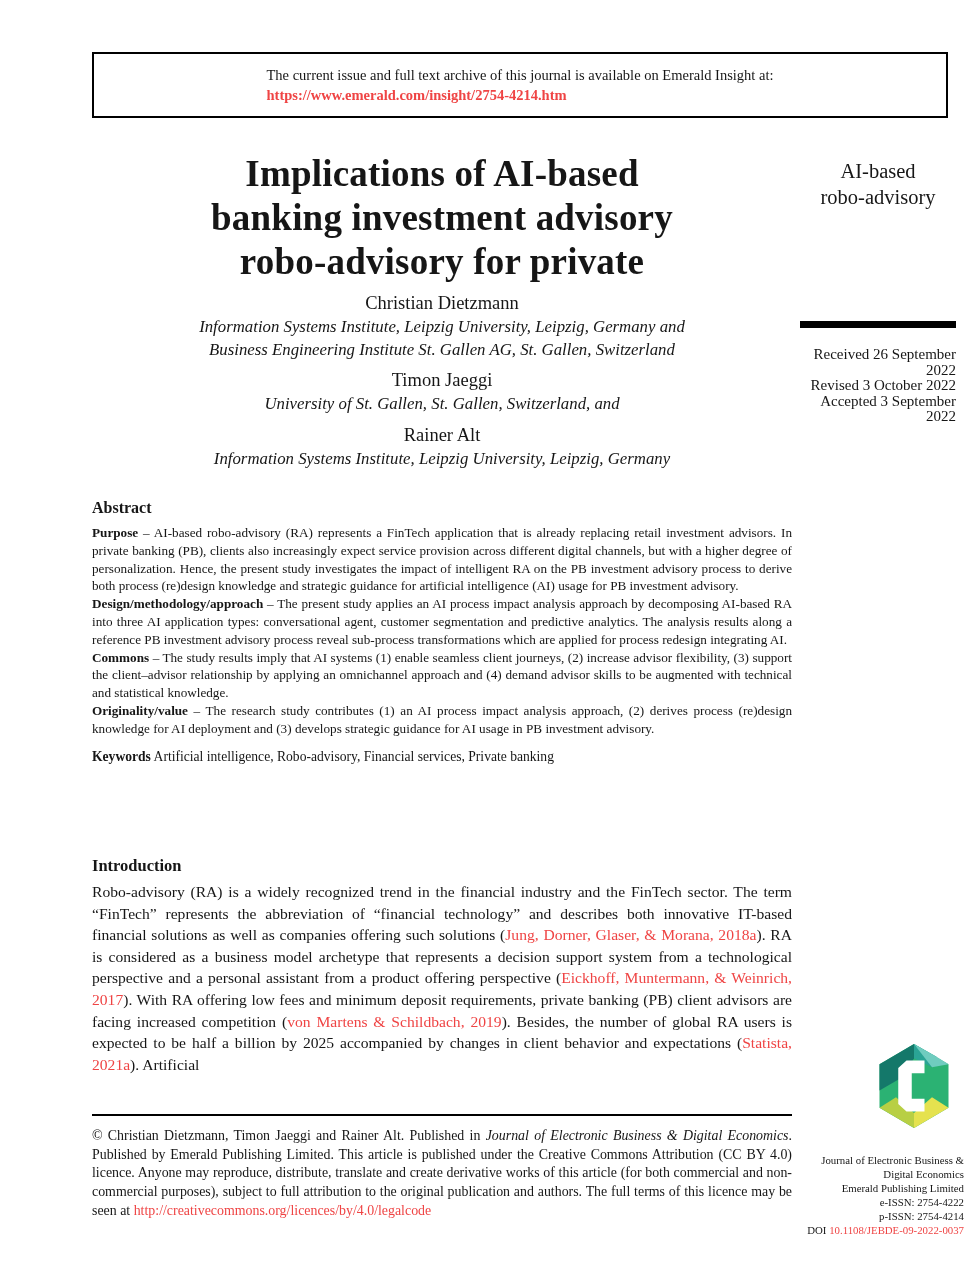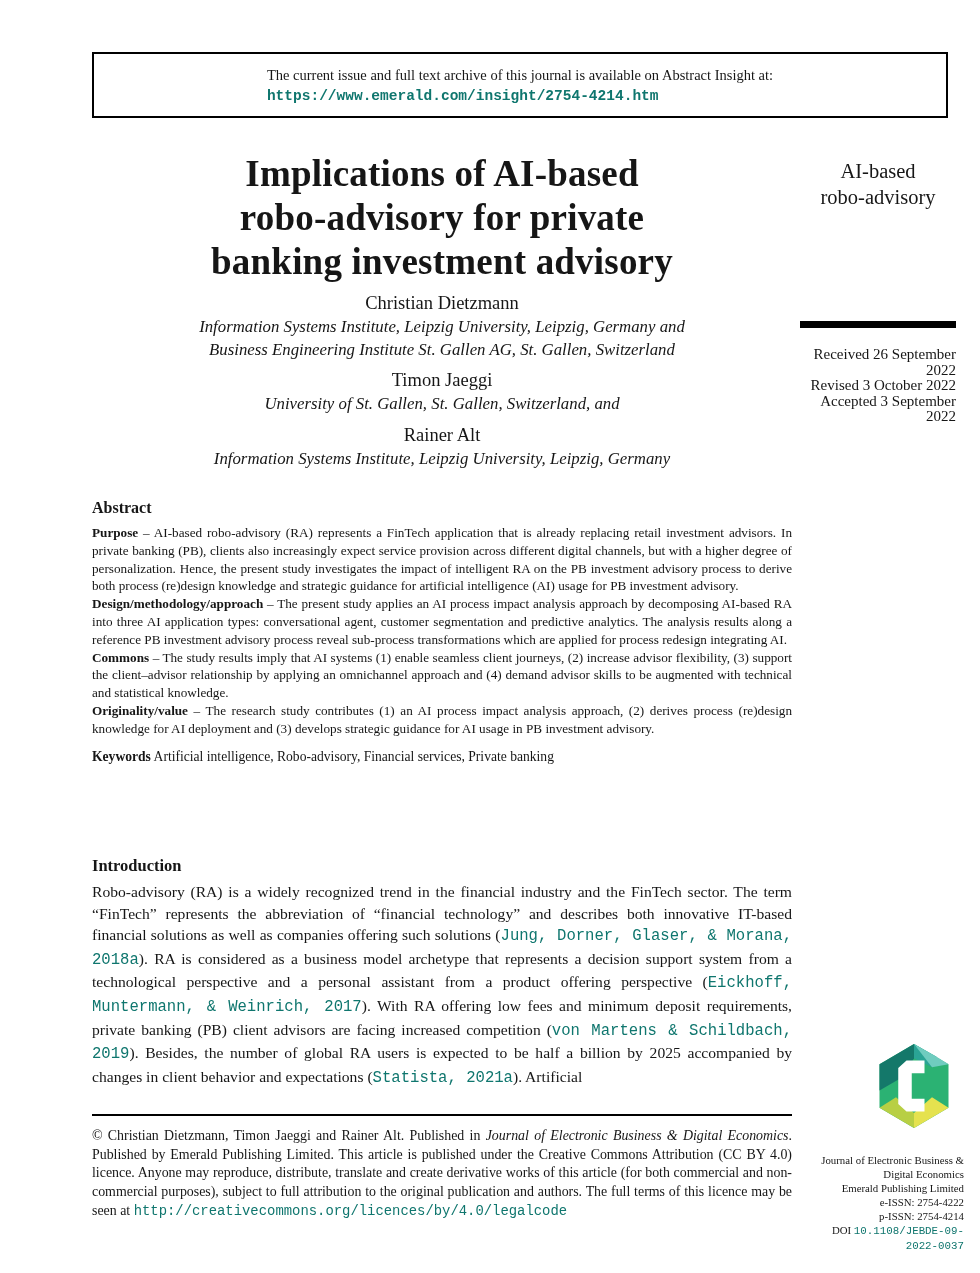--- a/index.html
+++ b/index.html
@@ -5,21 +5,21 @@
   html,body{margin:0;padding:0;background:#ffffff;}
   .page{
     position:relative;
     width:980px;height:1273px;
     background:#ffffff;
     font-family:"Liberation Serif","DejaVu Serif",serif;
     color:#161616;
     overflow:hidden;
   }
   a{text-decoration:none;}
-  .blue{color:#0f766e;font-family:Liberation Mono, monospace;}
+  .blue{color:#ef4444;}
 
   
   .archive-box{
     position:absolute;left:92px;top:52px;width:852px;height:62px;
     border:2px solid #000;
   }
   .archive-inner{width:fit-content;margin:11px auto 0 auto;text-align:left;}
   .archive-line{font-size:14.5px;line-height:20px;}
   .archive-link{font-size:14.5px;line-height:21px;font-weight:bold;}
 
@@ -67,41 +67,41 @@
   .colophon-text{margin-top:25px;font-size:10.8px;line-height:14px;}
   .white-e{fill:#ffffff;}
 </style>
 </head>
 <body>
 
 <div class="page">
 
   <div class="archive-box">
     <div class="archive-inner">
-      <div class="archive-line">The current issue and full text archive of this journal is available on Abstract Insight at:</div>
+      <div class="archive-line">The current issue and full text archive of this journal is available on Emerald Insight at:</div>
       <div class="archive-link"><a href="#" class="blue">https://www.emerald.com/insight/2754-4214.htm</a></div>
     </div>
   </div>
 
   <div class="running-title">
     <div>AI-based</div>
     <div>robo-advisory</div>
   </div>
   <div class="sidebar-bar"></div>
   <div class="sidebar-dates">
     <div>Received 26 September 2022</div>
     <div>Revised 3 October 2022</div>
     <div>Accepted 3 September 2022</div>
   </div>
 
   <div class="title-block">
     <h1 style="margin:0;font-size:inherit;font-weight:inherit;">
       <div class="title-line">Implications of AI-based</div>
+      <div class="title-line">banking investment advisory</div>
       <div class="title-line">robo-advisory for private</div>
-      <div class="title-line">banking investment advisory</div>
     </h1>
     <div class="author-name">Christian Dietzmann</div>
     <div class="affil">Information Systems Institute, Leipzig University, Leipzig, Germany and</div>
     <div class="affil">Business Engineering Institute St. Gallen AG, St. Gallen, Switzerland</div>
     <div class="author-name">Timon Jaeggi</div>
     <div class="affil">University of St. Gallen, St. Gallen, Switzerland, and</div>
     <div class="author-name">Rainer Alt</div>
     <div class="affil">Information Systems Institute, Leipzig University, Leipzig, Germany</div>
   </div>
 

